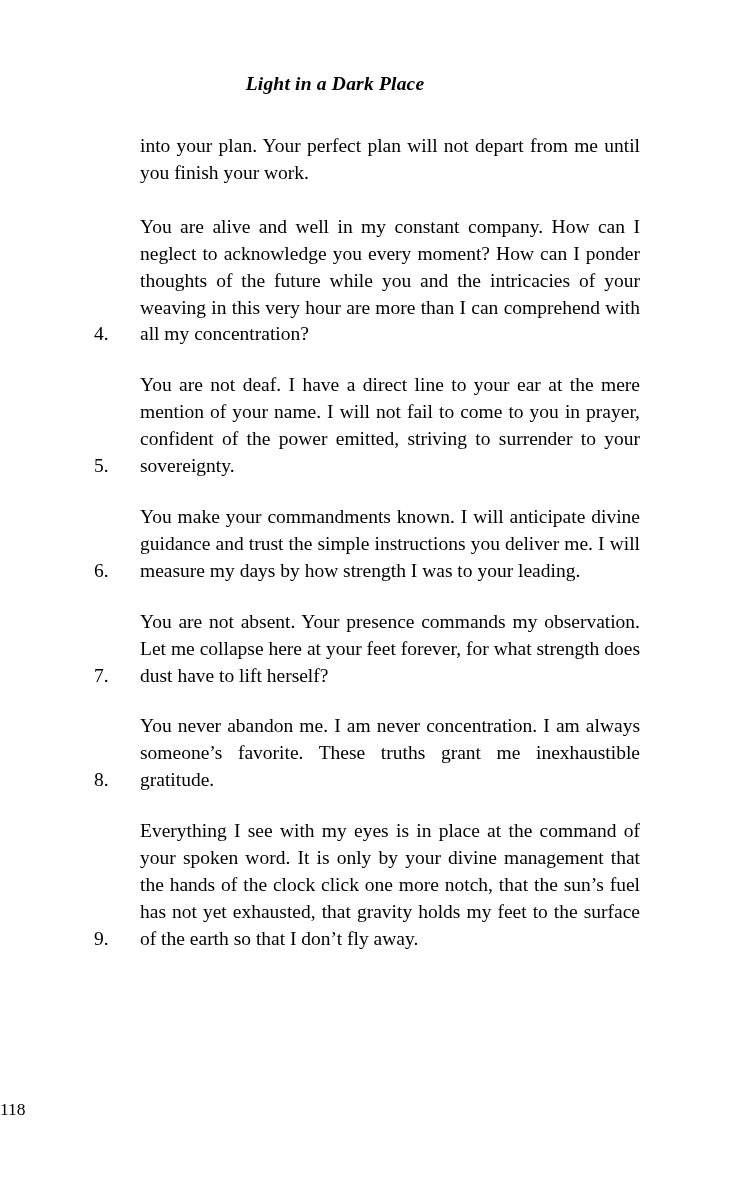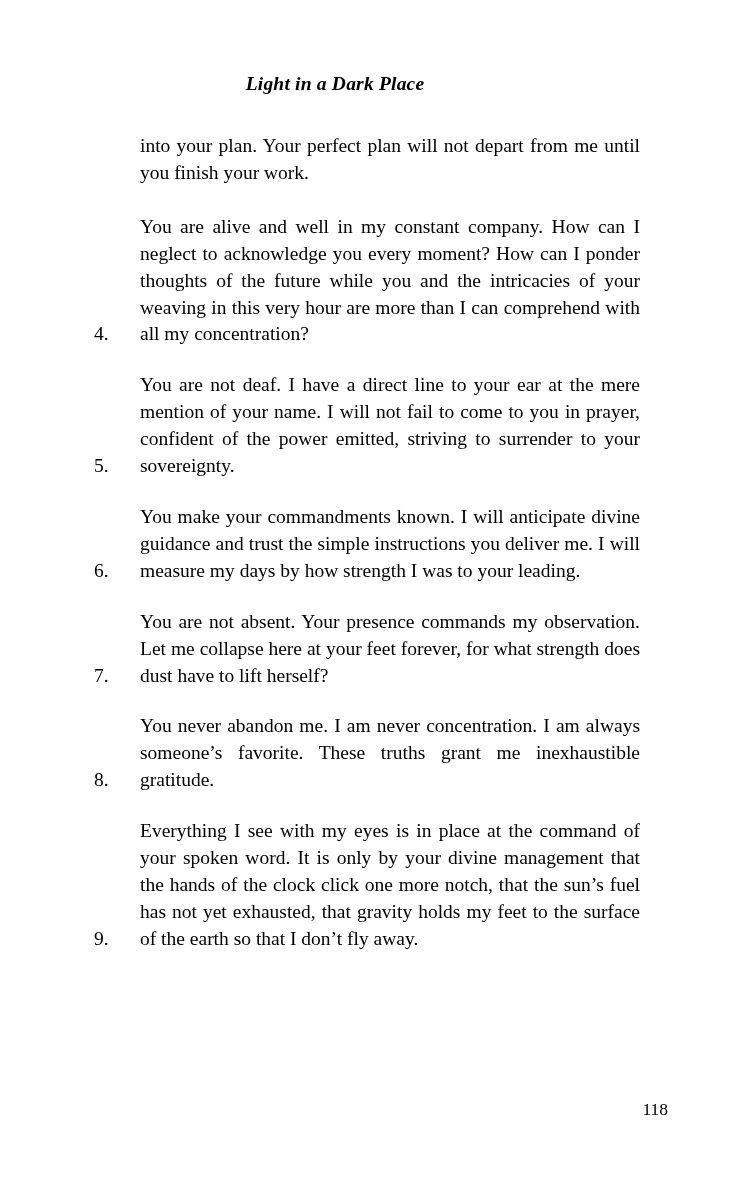--- a/index.html
+++ b/index.html
@@ -65,21 +65,21 @@
   }
   .para.no-num .num {
     width: 55px;
     flex: 0 0 55px;
   }
   .folio {
     position: absolute;
     top: 1099px;
     left: 0;
     width: 668px;
-    text-align: right;
+    text-align: left;
     font-size: 17.5px;
   }
 </style>
 </head>
 <body>
 
 <div class="page">
 
   <div class="running-head">Light in a Dark Place</div>
 

